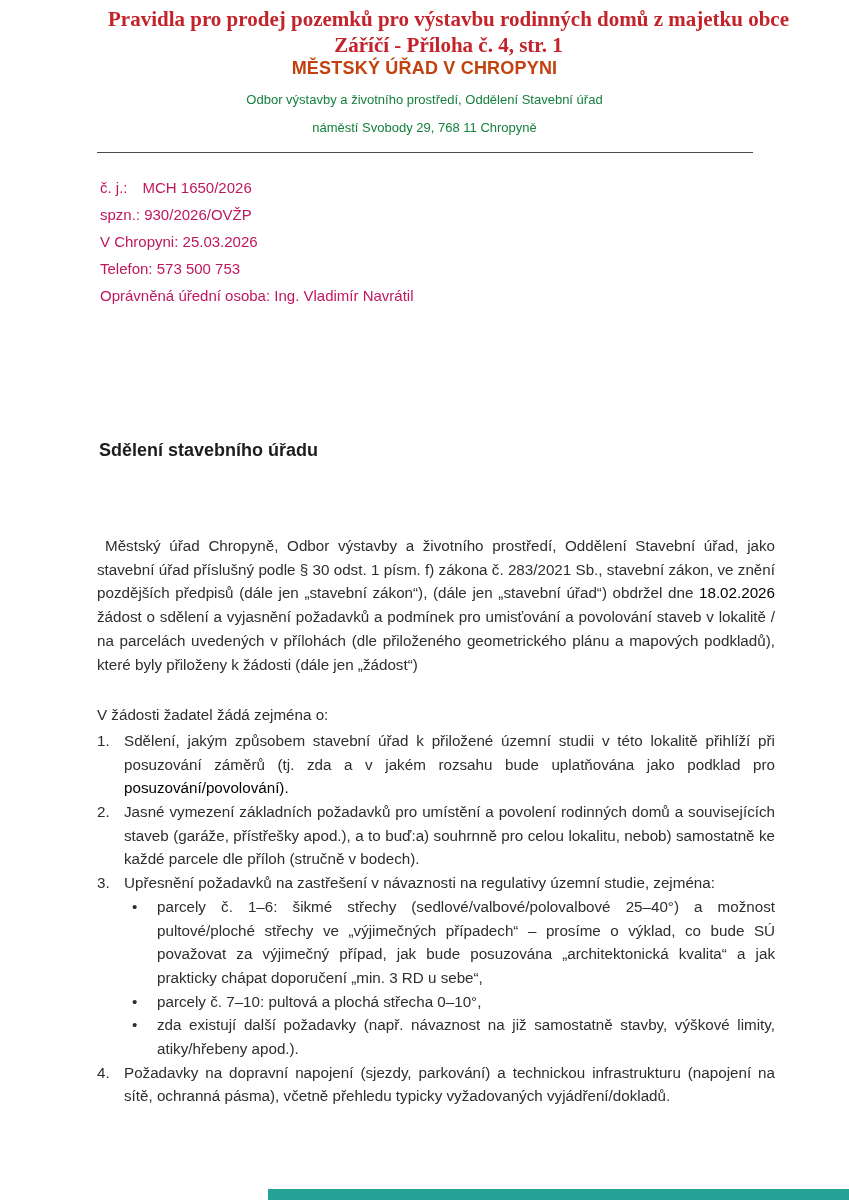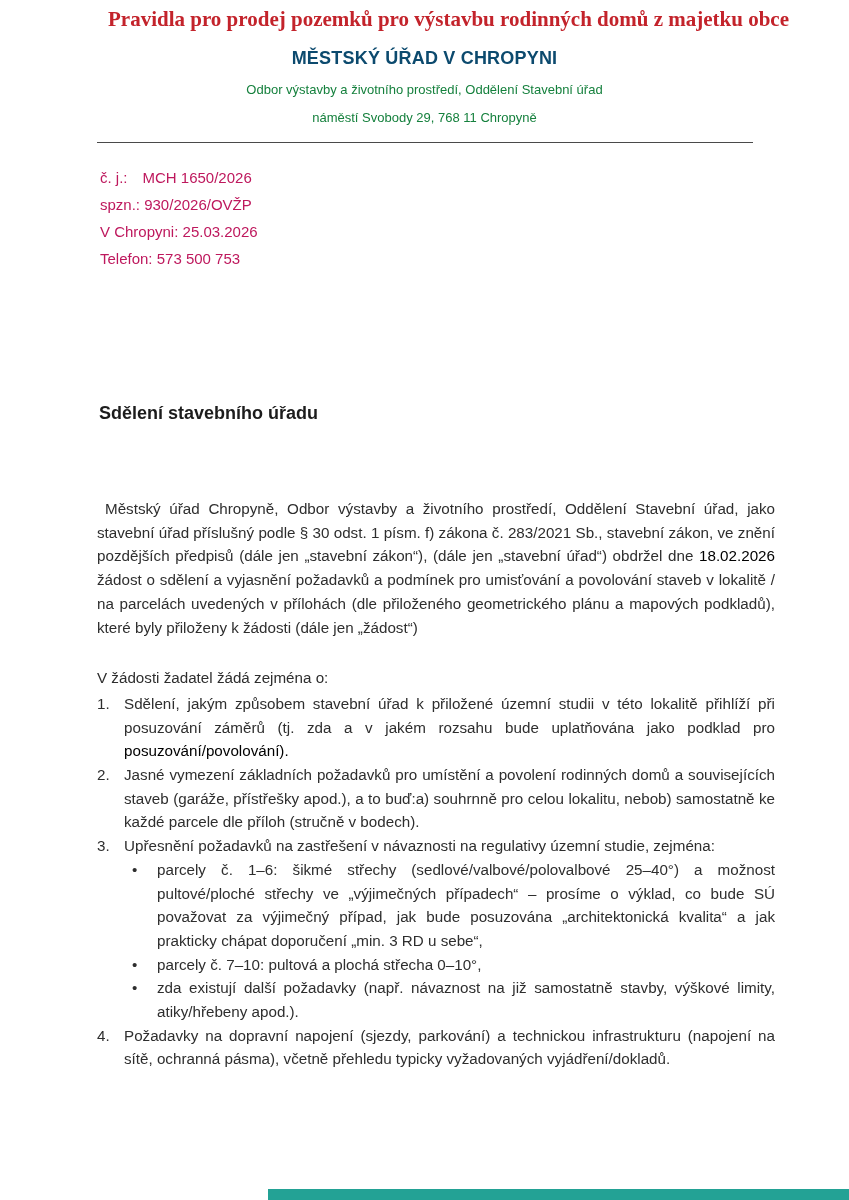--- a/index.html
+++ b/index.html
@@ -7,22 +7,22 @@
     width:849px;height:1200px;position:relative;overflow:hidden;
     background:#ffffff;color:#2e2e2e;
     font-family:"Liberation Sans",sans-serif;
   }
   .banner{
     margin-top:6px;text-align:center;
     font-family:"Liberation Serif",serif;font-weight:bold;
     color:#c3232b;font-size:21px;line-height:26px;margin-left:48px;
   }
   .office-name{
-    margin-top:16px;text-align:center;font-weight:bold;
-    font-size:18px;color:#0c4a6e;letter-spacing:0.2px;
+    text-align:center;font-weight:bold;
+    font-size:18px;color:#c2410c;letter-spacing:0.2px;
   }
   .office-line{
     margin-top:13px;text-align:center;font-size:13px;color:#15803d;
   }
   .rule{
     margin:17px 0 0 97px;width:656px;height:0;
     border-top:1.6px solid #4a4a4a;
   }
   .meta{
     margin:21px 0 0 100px;font-size:15px;color:#be185d;line-height:27px;
@@ -49,33 +49,35 @@
   .tealbar{
     position:absolute;left:268px;right:0;bottom:0;height:11px;
     background:#23a295;
   }
 </style>
 </head>
 <body>
 
 <div class="banner">
   <div>Pravidla pro prodej pozemků pro výstavbu rodinných domů z majetku obce</div>
+  <div>Záříčí - Příloha č. 4, str. 1</div>
 </div>
 
 <div class="office-name">MĚSTSKÝ ÚŘAD V CHROPYNI</div>
 <div class="office-line">Odbor výstavby a životního prostředí, Oddělení Stavební úřad</div>
 <div class="office-line">náměstí Svobody 29, 768 11 Chropyně</div>
 
 <div class="rule"></div>
 
 <div class="meta">
   <div>č. j.:  MCH 1650/2026</div>
   <div>spzn.: 930/2026/OVŽP</div>
   <div>V Chropyni: 25.03.2026</div>
   <div>Telefon: 573 500 753</div>
+  <div>Oprávněná úřední osoba: Ing. Vladimír Navrátil</div>
 </div>
 
 <div class="heading">Sdělení stavebního úřadu</div>
 
 <div class="content">
   <div class="p1"><span>Městský úřad Chropyně, Odbor výstavby a životního prostředí, Oddělení Stavební úřad, jako stavební úřad příslušný podle § 30 odst. 1 písm. f) zákona č. 283/2021 Sb., stavební zákon, ve znění pozdějších předpisů (dále jen „stavební zákon“), (dále jen „stavební úřad“) obdržel dne </span><span class="gray">18.02.2026</span><span> žádost o sdělení a vyjasnění požadavků a podmínek pro umisťování a povolování staveb v lokalitě / na parcelách uvedených v přílohách (dle přiloženého geometrického plánu a mapových podkladů), které byly přiloženy k žádosti (dále jen „žádost“)</span></div>
   <div class="list-intro">V žádosti žadatel žádá zejména o:</div>
   <div class="olist">
       <div class="row">
         <span class="num">1.</span>

